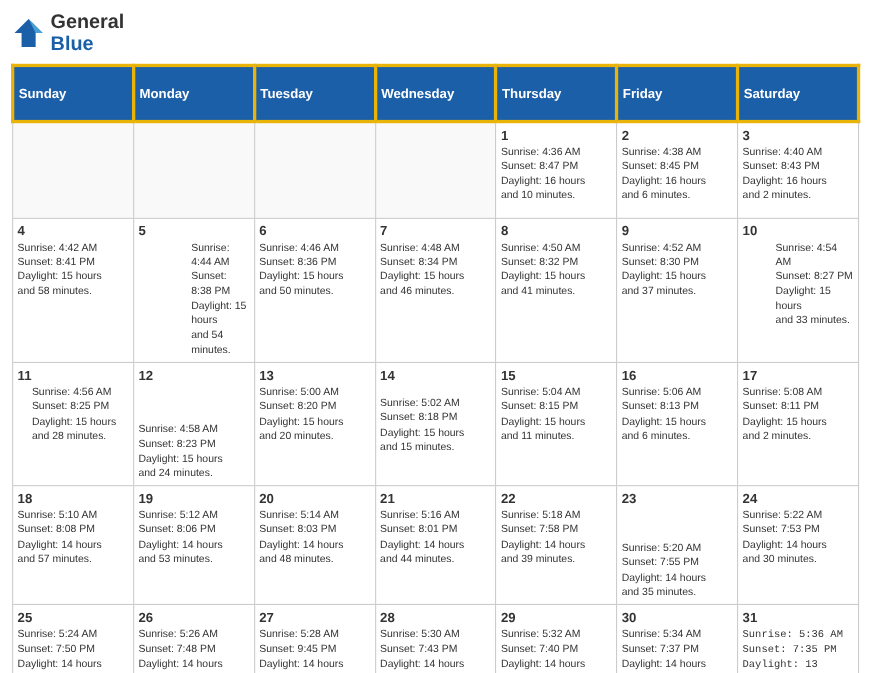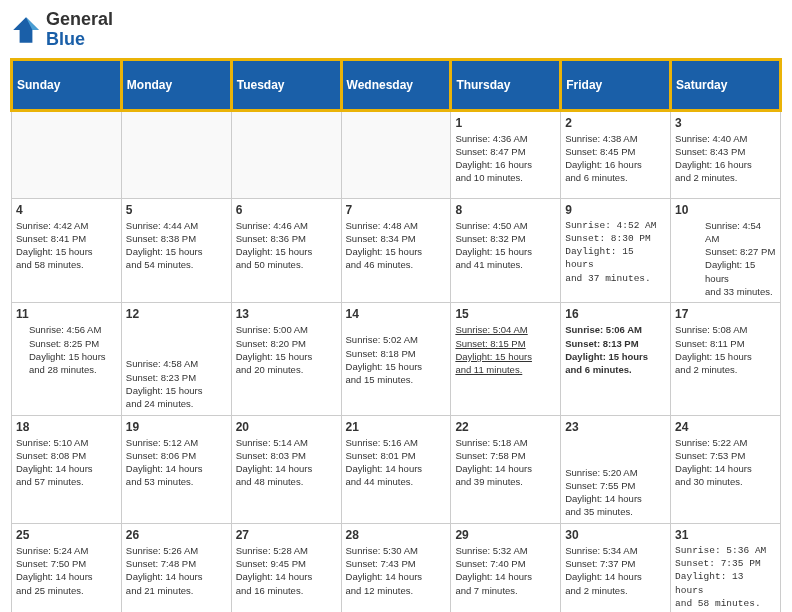--- a/index.html
+++ b/index.html
@@ -140,21 +140,21 @@
       <tr>
         <td>
           <div class="day-num">4</div>
           <div class="day-info" style="white-space: pre-line;">Sunrise: 4:42 AM
 Sunset: 8:41 PM
 Daylight: 15 hours
 and 58 minutes.</div>
         </td>
         <td>
           <div class="day-num">5</div>
-          <div class="day-info" style="white-space: pre-line;">Sunrise: 4:44 AM
+          <div class="day-info" style="white-space: pre-line; margin-left: 48px;">Sunrise: 4:44 AM
 Sunset: 8:38 PM
 Daylight: 15 hours
 and 54 minutes.</div>
         </td>
         <td>
           <div class="day-num">6</div>
           <div class="day-info" style="white-space: pre-line;">Sunrise: 4:46 AM
 Sunset: 8:36 PM
 Daylight: 15 hours
 and 50 minutes.</div>
@@ -168,21 +168,21 @@
         </td>
         <td>
           <div class="day-num">8</div>
           <div class="day-info" style="white-space: pre-line;">Sunrise: 4:50 AM
 Sunset: 8:32 PM
 Daylight: 15 hours
 and 41 minutes.</div>
         </td>
         <td>
           <div class="day-num">9</div>
-          <div class="day-info" style="white-space: pre-line; font-family: Liberation Mono, monospace;">Sunrise: 4:52 AM
+          <div class="day-info" style="white-space: pre-line;">Sunrise: 4:52 AM
 Sunset: 8:30 PM
 Daylight: 15 hours
 and 37 minutes.</div>
         </td>
         <td>
           <div class="day-num">10</div>
           <div class="day-info" style="white-space: pre-line; margin-left: 30px;">Sunrise: 4:54 AM
 Sunset: 8:27 PM
 Daylight: 15 hours
 and 33 minutes.</div>
@@ -212,28 +212,28 @@
         </td>
         <td>
           <div class="day-num">14</div>
           <div class="day-info" style="white-space: pre-line; margin-top: 12px;">Sunrise: 5:02 AM
 Sunset: 8:18 PM
 Daylight: 15 hours
 and 15 minutes.</div>
         </td>
         <td>
           <div class="day-num">15</div>
-          <div class="day-info" style="white-space: pre-line; text-decoration: underline;">Sunrise: 5:04 AM
+          <div class="day-info" style="white-space: pre-line;">Sunrise: 5:04 AM
 Sunset: 8:15 PM
 Daylight: 15 hours
 and 11 minutes.</div>
         </td>
         <td>
           <div class="day-num">16</div>
-          <div class="day-info" style="white-space: pre-line; font-weight: bold;">Sunrise: 5:06 AM
+          <div class="day-info" style="white-space: pre-line;">Sunrise: 5:06 AM
 Sunset: 8:13 PM
 Daylight: 15 hours
 and 6 minutes.</div>
         </td>
         <td>
           <div class="day-num">17</div>
           <div class="day-info" style="white-space: pre-line;">Sunrise: 5:08 AM
 Sunset: 8:11 PM
 Daylight: 15 hours
 and 2 minutes.</div>

